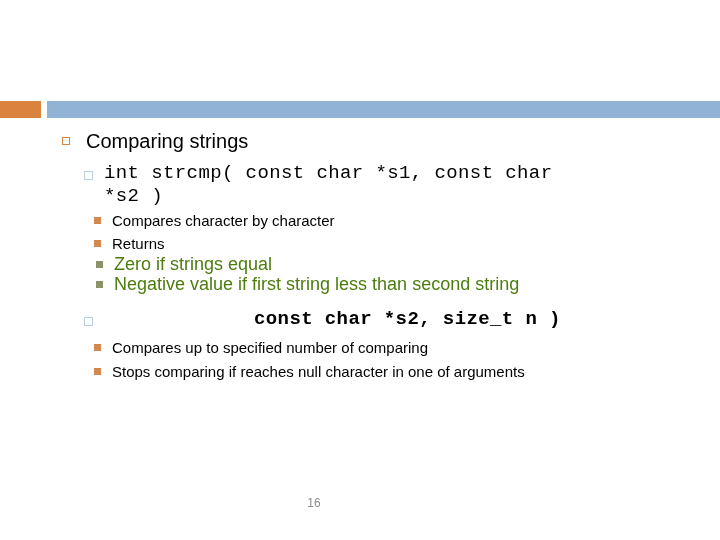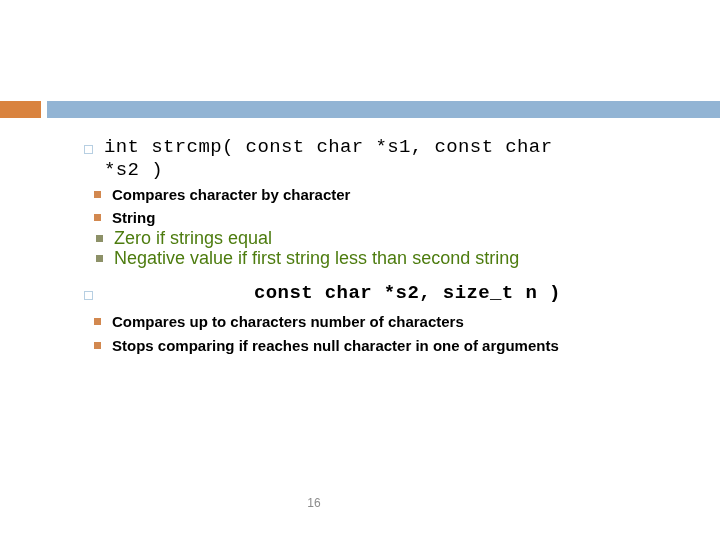--- a/index.html
+++ b/index.html
@@ -148,21 +148,21 @@
     color: #4d7c0f;
   }
   .bullet-sq-solid-olive {
     position: absolute;
     left: 2px;
     top: 6px;
     width: 7px;
     height: 7px;
     background: #8d9168;
   }
-  .group-lvl3 { margin-left: 34px; font-weight: bold; }
+  .group-lvl3 { margin-left: 34px; }
   .group-lvl4 { margin-left: 36px; }
 
   
   .slide-number {
     position: absolute;
     left: 0;
     top: 496px;
     width: 628px;
     text-align: center;
     font-size: 12px;
@@ -175,35 +175,39 @@
 <div class="slide">
 
 
   <div class="bar-row">
     <div class="bar-orange"></div>
     <div class="bar-blue"></div>
   </div>
 
   <div class="body-block">
 
+    <div class="lvl1">
+      <span class="bullet-sq-hollow-orange"></span>
+      <div class="lvl1-text">Comparing strings</div>
+    </div>
 
     <div class="lvl2">
       <span class="bullet-sq-hollow-blue"></span>
       <div class="code">int strcmp( const char *s1, const char</div>
       <div class="code">*s2 )</div>
     </div>
 
     <div class="group-lvl3">
       <div class="lvl3">
         <span class="bullet-sq-solid-orange"></span>
         <div class="lvl3-text">Compares character by character</div>
       </div>
       <div class="lvl3">
         <span class="bullet-sq-solid-orange"></span>
-        <div class="lvl3-text">String</div>
+        <div class="lvl3-text">Returns</div>
       </div>
     </div>
 
     <div class="group-lvl4">
       <div class="lvl4">
         <span class="bullet-sq-solid-olive"></span>
         <div class="lvl4-text">Zero if strings equal</div>
       </div>
       <div class="lvl4">
         <span class="bullet-sq-solid-olive"></span>
@@ -212,21 +216,21 @@
     </div>
 
     <div class="lvl2" style="margin-top:14px;">
       <span class="bullet-sq-hollow-blue"></span>
       <div class="code" style="padding-left:168px;font-weight:bold;">const char *s2, size_t n )</div>
     </div>
 
     <div class="group-lvl3" style="margin-top:6px;">
       <div class="lvl3">
         <span class="bullet-sq-solid-orange"></span>
-        <div class="lvl3-text">Compares up to characters number of characters</div>
+        <div class="lvl3-text">Compares up to specified number of comparing</div>
       </div>
       <div class="lvl3" style="margin-top:3px;">
         <span class="bullet-sq-solid-orange"></span>
         <div class="lvl3-text" style="max-width:470px;">Stops comparing if reaches null character in one of arguments</div>
       </div>
     </div>
 
   </div>
 
   <div class="slide-number">16</div>

